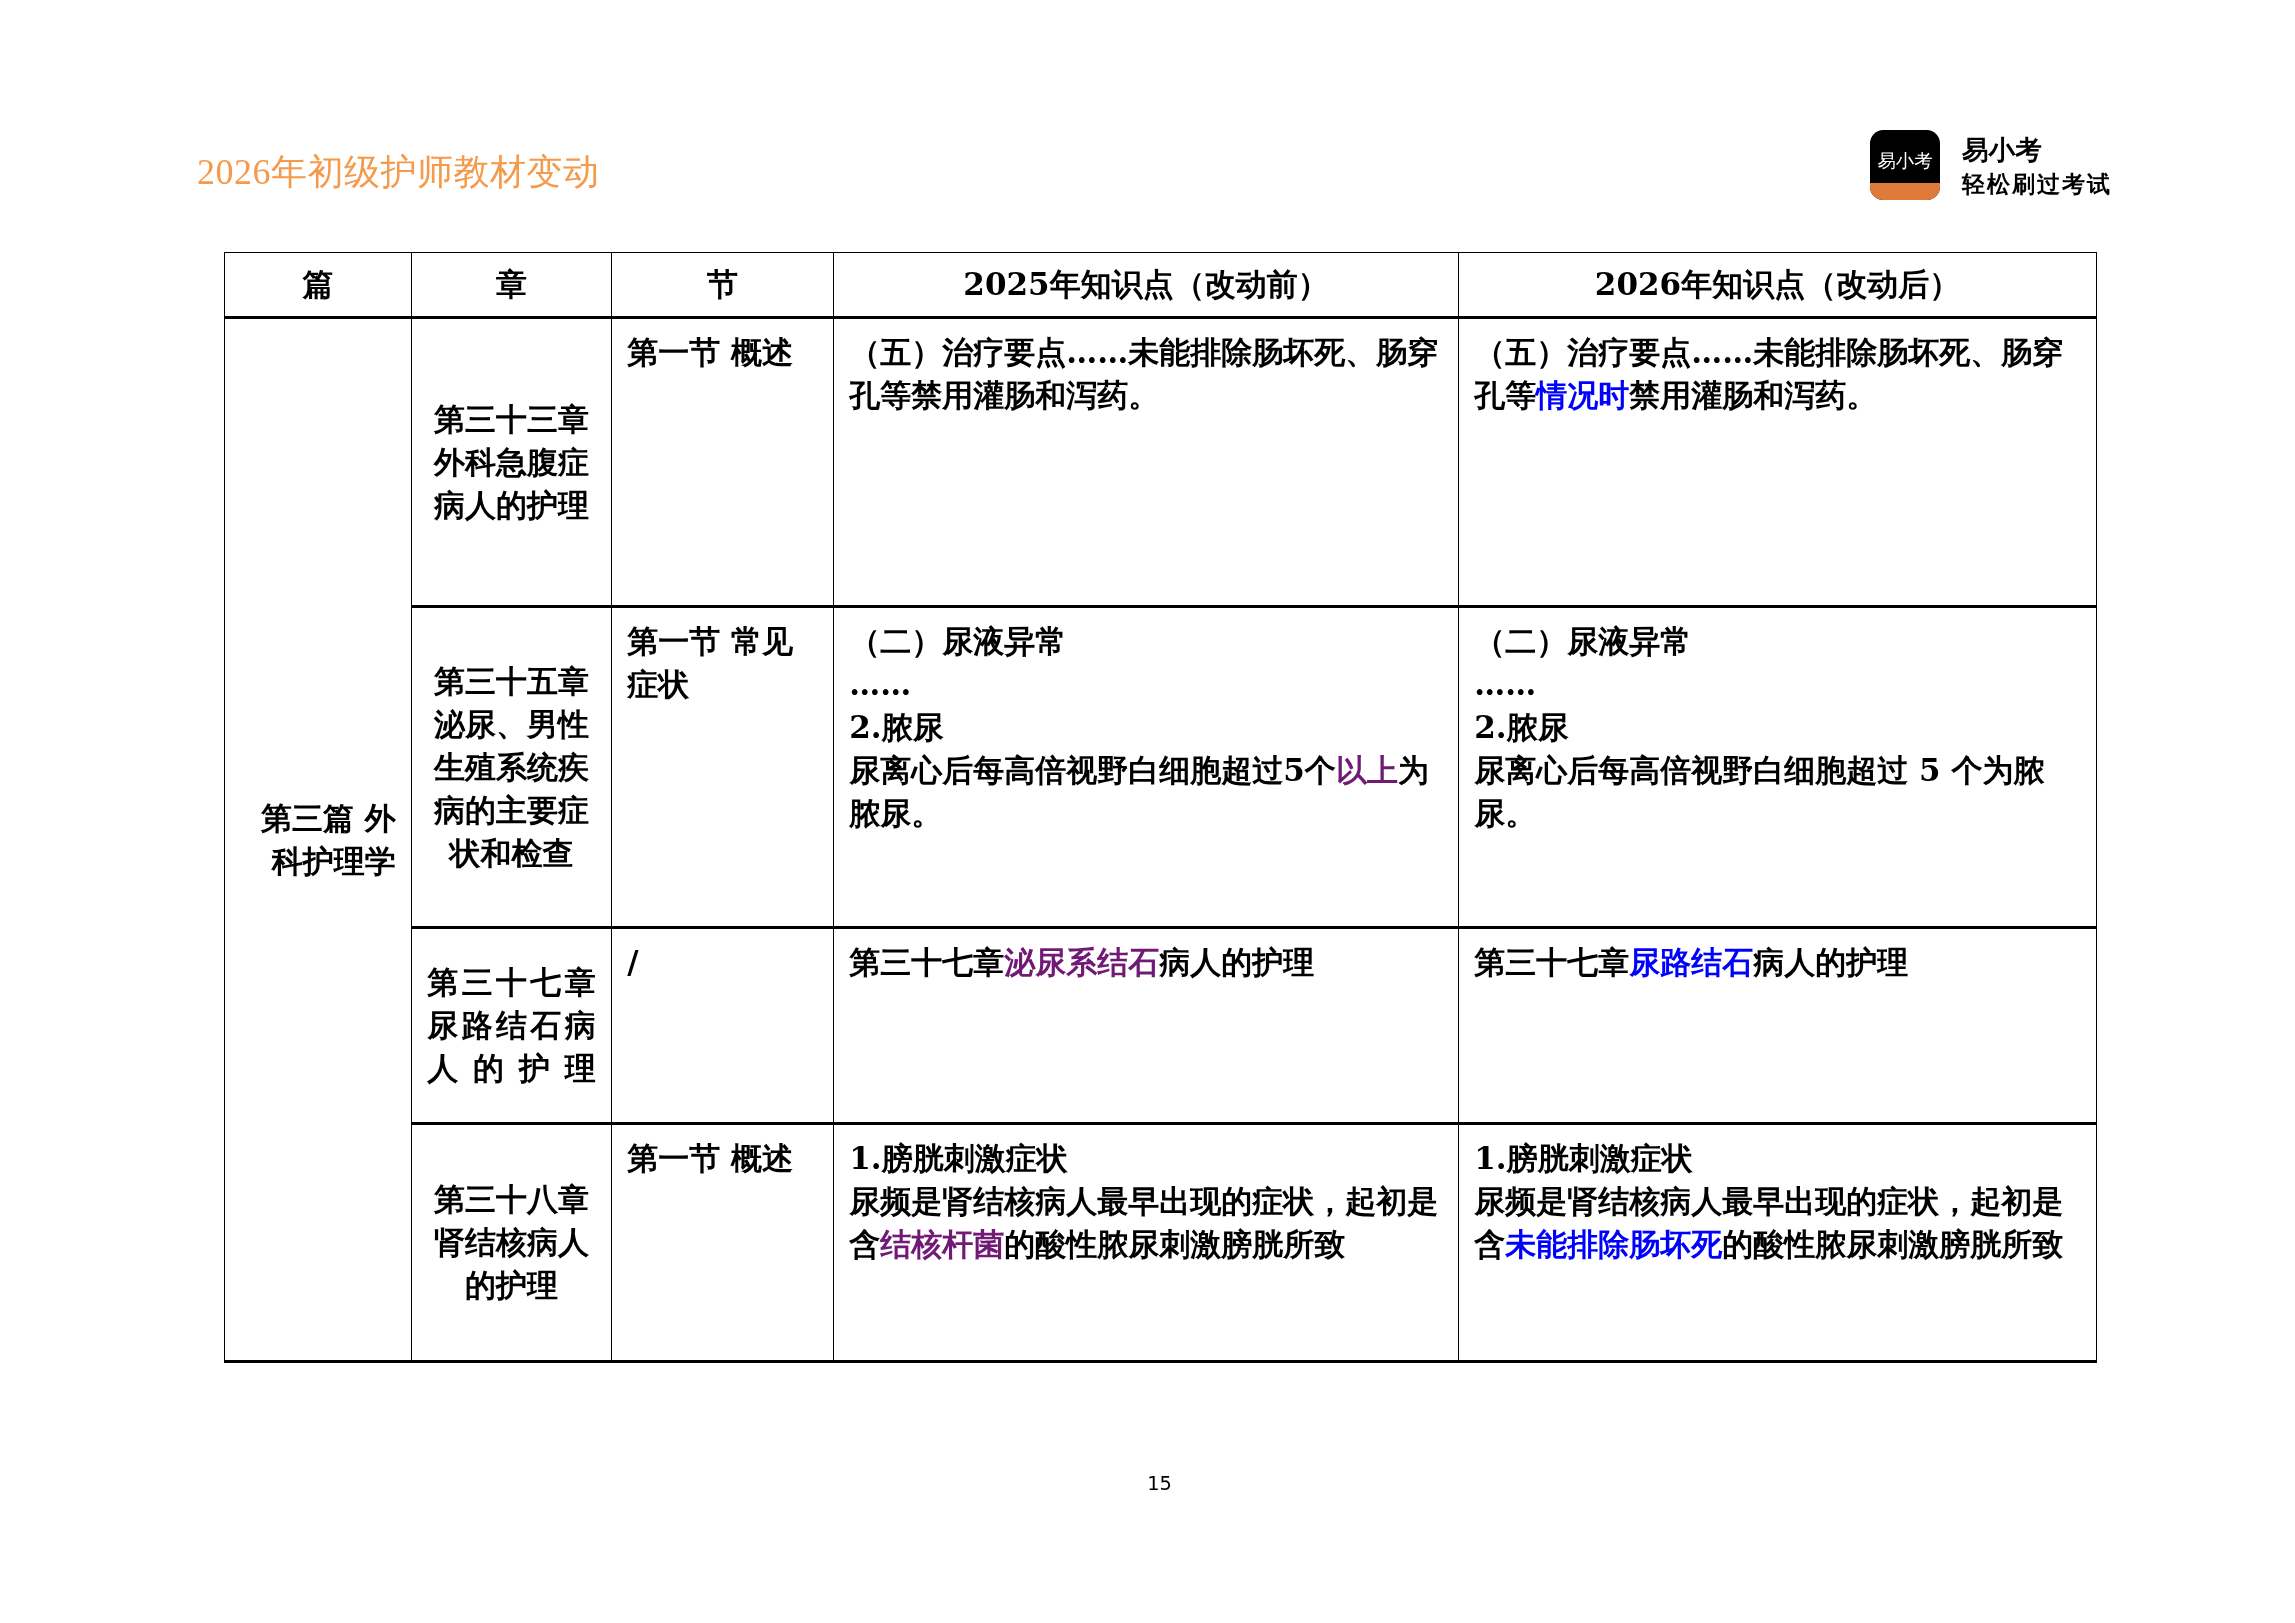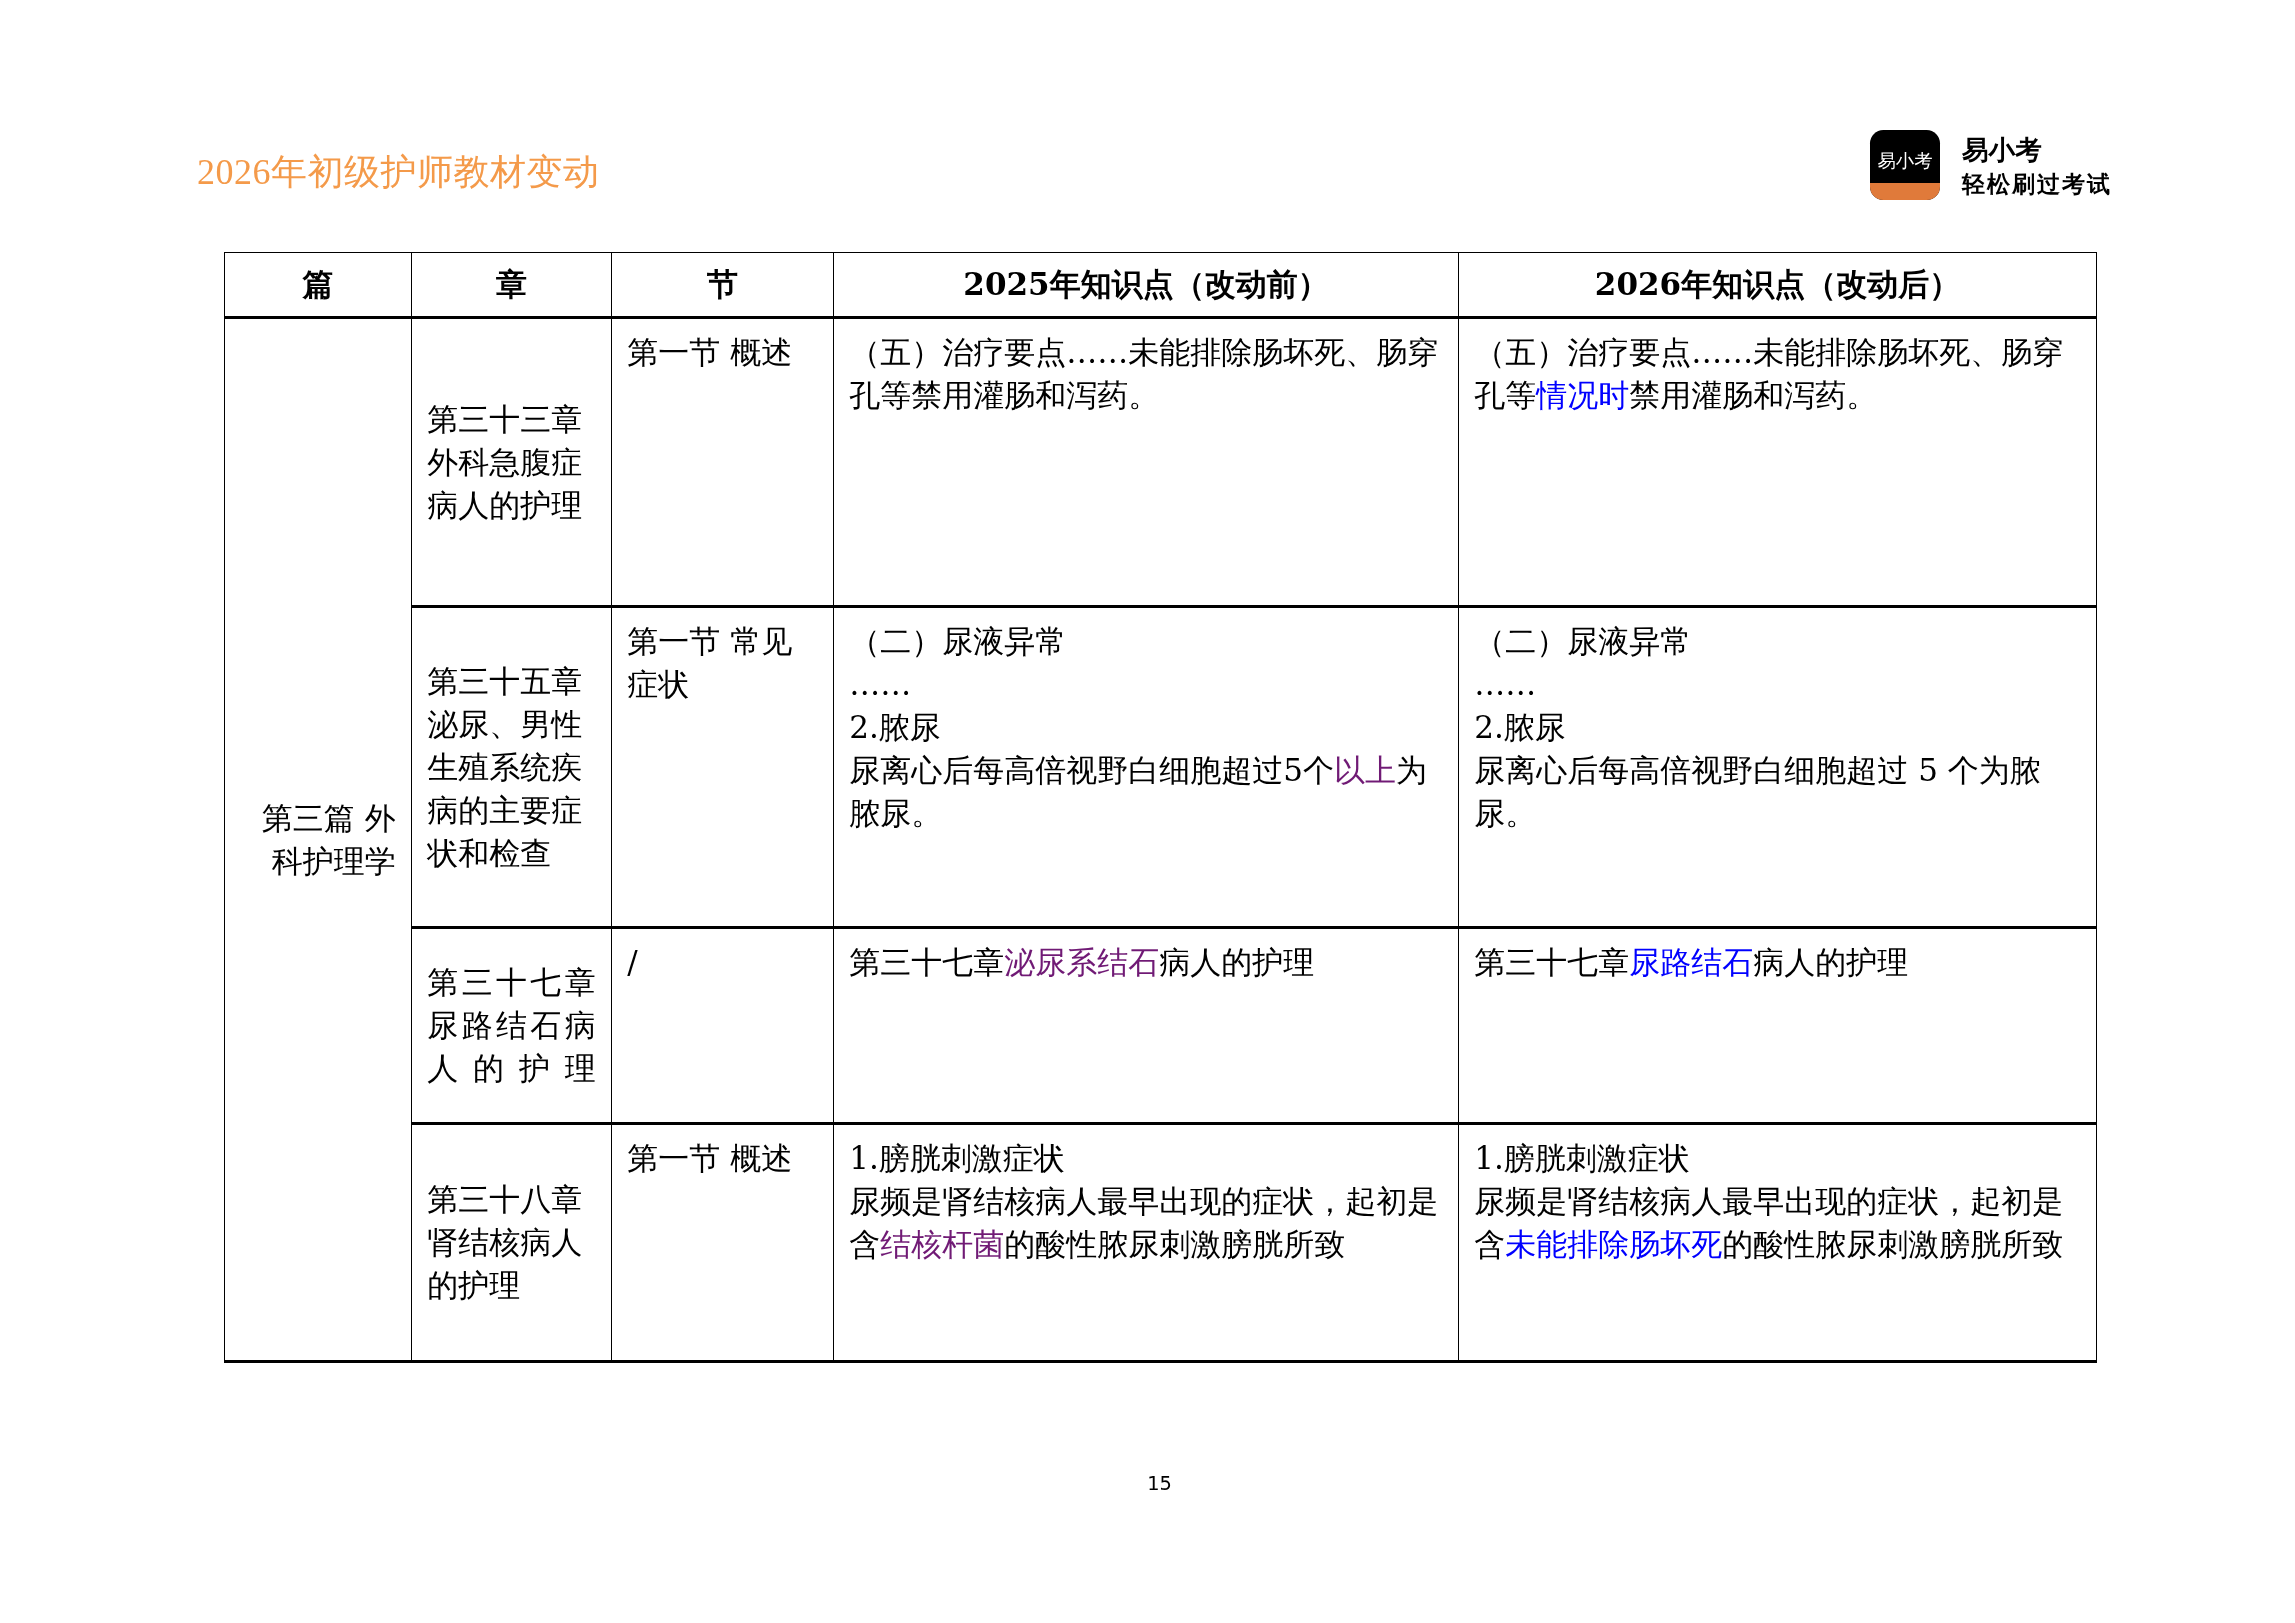--- a/index.html
+++ b/index.html
@@ -12,27 +12,27 @@
   .logo .band { position:absolute; left:0; bottom:0; width:100%; height:24%; background:#e07a3a; }
   .logo .txt { position:absolute; left:0; top:18px; width:100%; text-align:center;
                color:#fff; font-size:18.4px; font-family:"DejaVu Sans",sans-serif; }
   .brand { position:absolute; left:1962px; top:132px; font-size:26.6px; font-weight:bold;
            font-family:"DejaVu Sans",sans-serif; }
   .slogan { position:absolute; left:1962px; top:169px; font-size:23px; font-weight:bold;
             font-family:"DejaVu Sans",sans-serif; letter-spacing:2px; }
   table.changes { position:absolute; left:224px; top:252px; width:1872px;
                   border-collapse:collapse; table-layout:fixed; }
   table.changes td, table.changes th { border:1.5px solid #000; vertical-align:top;
-                  font-size:31px; line-height:43px; padding:11.2px 15.3px; font-weight:normal; }
+                  font-size:31px; line-height:43px; padding:11.2px 15.3px; font-weight:bold; }
   table.changes th { text-align:center; vertical-align:middle; height:42px;
                   font-weight:bold; padding:10.2px 5.1px; }
   table.changes tr.head th { border-bottom:3.1px solid #000; }
   table.changes tr.sep td { border-bottom:3.1px solid #000; }
   td.part { text-align:right; vertical-align:middle !important; }
-  td.chapter { vertical-align:middle !important; }
+  td.chapter { text-align:center; vertical-align:middle !important; }
   td.chapter.justify { text-align:justify; text-align-last:justify; }
   .red { color:#701a75; }
   .blue { color:#0000ff; }
   .page-num { position:absolute; left:0; width:100%; top:1472px; text-align:center;
               font-size:19.4px; font-family:"DejaVu Sans",sans-serif;padding-left:12px; }
 </style>
 </head>
 <body>
 
 <div class="title">2026年初级护师教材变动</div>

